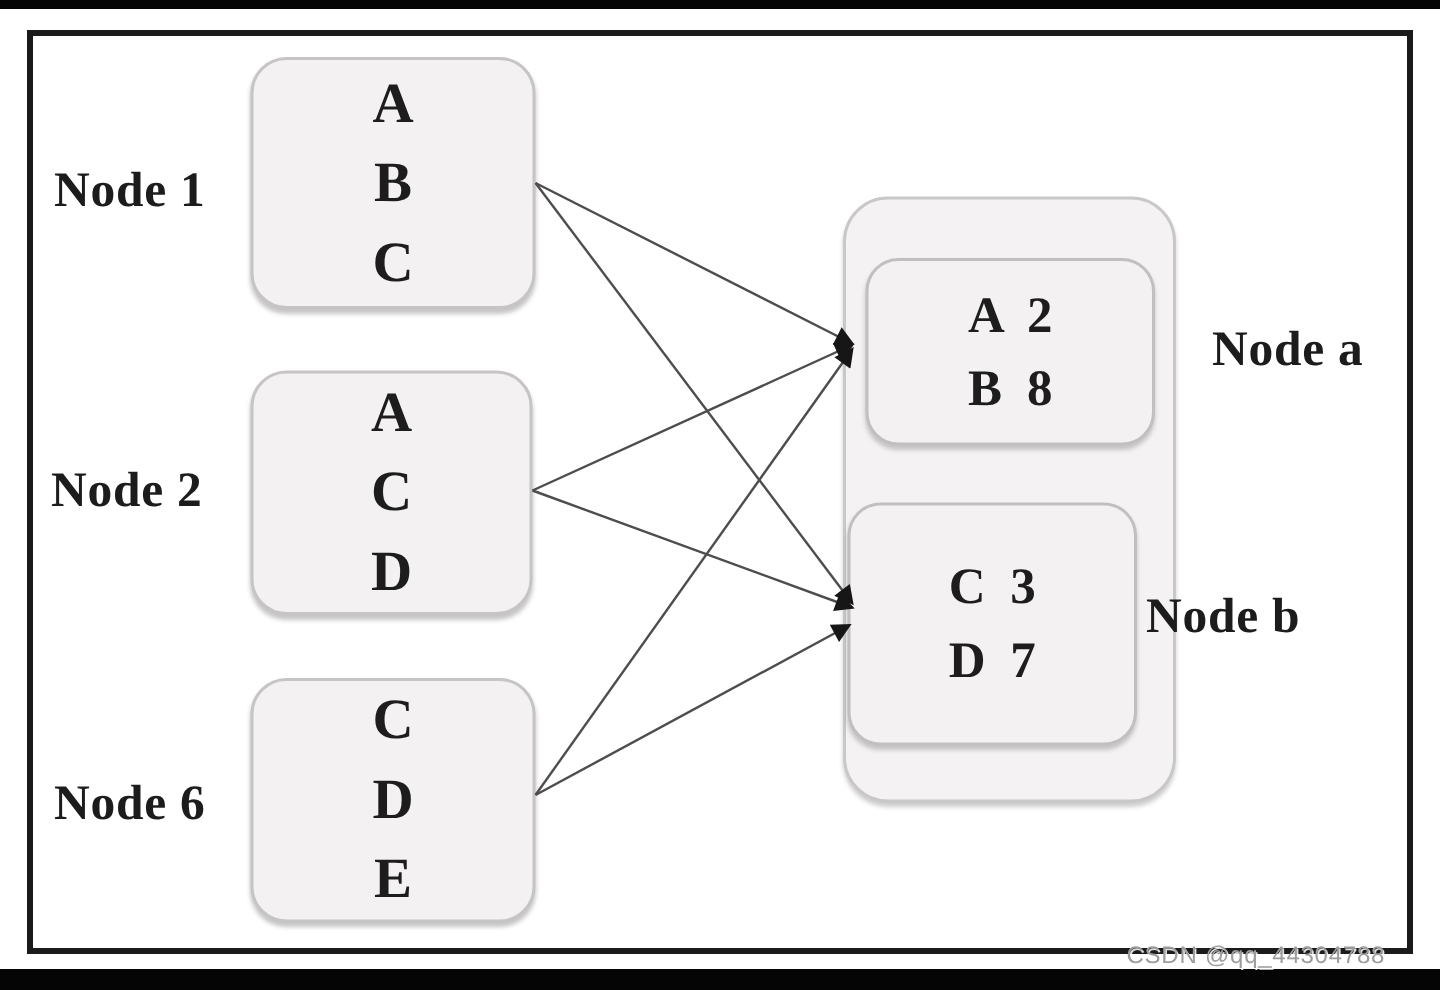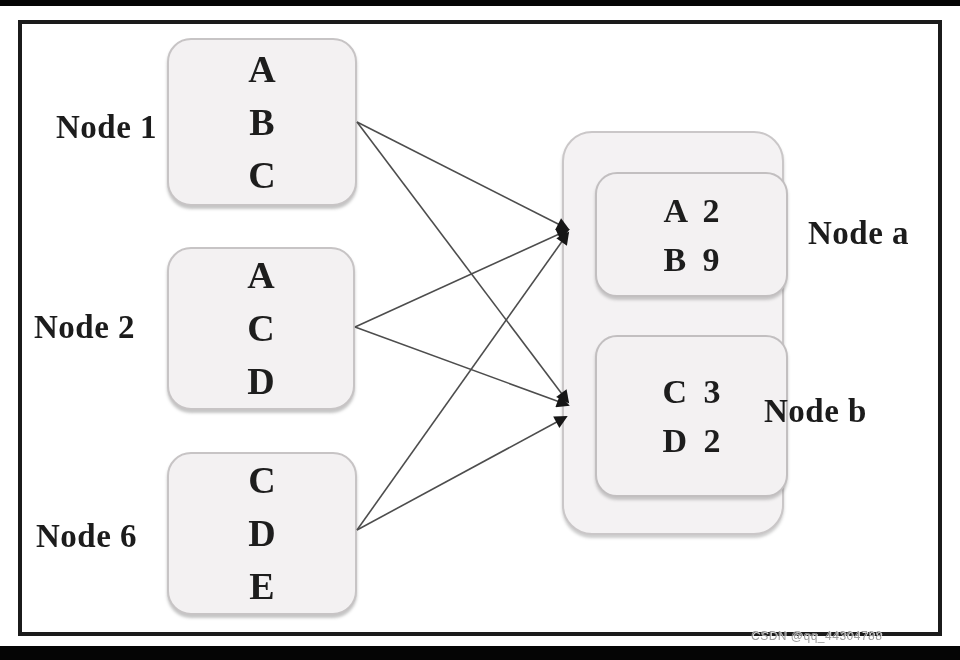--- a/index.html
+++ b/index.html
@@ -69,61 +69,60 @@
     position: absolute;
     background: #f3f1f2;
     border: 2px solid #c2bfc0;
     border-radius: 22px;
     box-sizing: border-box;
     box-shadow: 0 3px 3px rgba(90,90,90,0.3);
     display: flex;
     flex-direction: column;
     align-items: center;
     justify-content: center;
-    margin-left: 18px;
   }
   .reduce-box .entry {
     font-weight: bold;
     font-size: 34px;
     line-height: 49px;
     color: #1d1d1d;
     text-align: center;
     word-spacing: 8px;
   }
   #box-node-a { left: 13px; top: 39px; width: 193px; height: 125px; }
-  #box-node-b { left: 13px; top: 202px; width: 193px; height: 162px; }
+  #box-node-b { left: 1px; top: 202px; width: 193px; height: 162px; }
   svg.edges {
     position: absolute;
     left: 0; top: 0;
     width: 960px; height: 660px;
     pointer-events: none;
   }
   .watermark {
     position: absolute;
     left: 751px; top: 629px;
     font-family: "Liberation Sans", "DejaVu Sans", sans-serif;
-    font-size: 12px;
+    font-size: 16px;
     letter-spacing: 0.5px;
     color: #9d9d9d;
     text-shadow: 1px 1px 0 rgba(255,255,255,0.85);
     z-index: 10;
     white-space: nowrap;
   }
 </style>
 </head>
 <body>
 
 <div class="canvas">
 
   <div class="bar top"></div>
   <div class="bar bottom"></div>
 
   <div class="outer-frame"></div>
 
-  <div class="node-label" style="left:36px; top:109px;margin-left:20px;">Node 1</div>
+  <div class="node-label" style="left:36px; top:109px;">Node 1</div>
   <div class="node-label" style="left:34px; top:309px;">Node 2</div>
   <div class="node-label" style="left:36px; top:518px;">Node 6</div>
 
   <div class="map-box" style="left:167px; top:38px; width:190px; height:168px;">
     <div class="entry">A</div>
     <div class="entry">B</div>
     <div class="entry">C</div>
   </div>
 
   <div class="map-box" style="left:167px; top:247px; width:188px; height:163px;">
@@ -134,25 +133,25 @@
 
   <div class="map-box" style="left:167px; top:452px; width:190px; height:163px;">
     <div class="entry">C</div>
     <div class="entry">D</div>
     <div class="entry">E</div>
   </div>
 
   <div class="reduce-group">
     <div class="reduce-box" id="box-node-a">
       <div class="entry">A 2</div>
-      <div class="entry">B 9</div>
+      <div class="entry">B 8</div>
     </div>
     <div class="reduce-box" id="box-node-b">
       <div class="entry">C 3</div>
-      <div class="entry">D 2</div>
+      <div class="entry">D 7</div>
     </div>
   </div>
 
   <div class="node-label" style="left:808px; top:215px;">Node a</div>
   <div class="node-label" style="left:764px; top:393px;text-align:right;">Node b</div>
 
   <svg class="edges" viewBox="0 0 960 660">
     <defs>
       <marker id="arrow" viewBox="0 0 10 10" refX="8.5" refY="5" markerUnits="userSpaceOnUse" markerWidth="16" markerHeight="13" orient="auto">
         <path d="M0,0 L10,5 L0,10 z" fill="#161616"></path>

